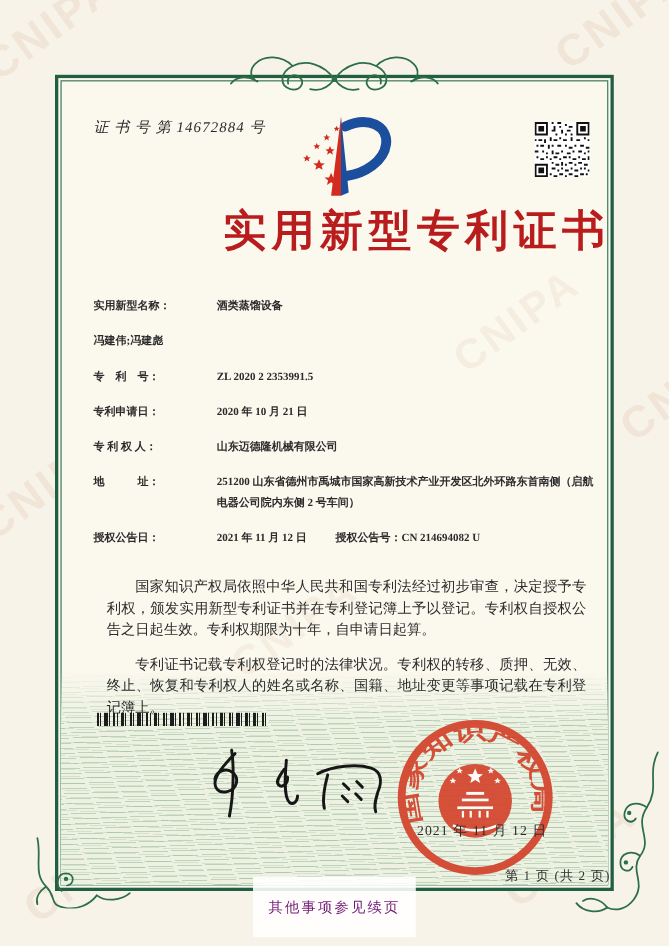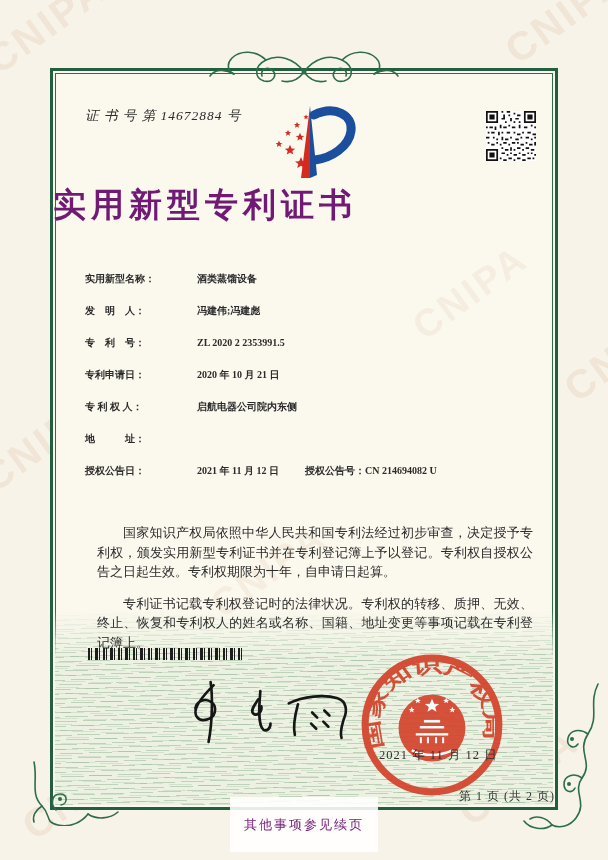--- a/index.html
+++ b/index.html
@@ -38,22 +38,22 @@
     position:absolute;font-family:"Liberation Sans","DejaVu Sans",sans-serif;
     font-weight:bold;font-size:38px;letter-spacing:3px;
     color:rgba(205,168,128,0.13);transform:rotate(-36deg);
     white-space:nowrap;pointer-events:none;user-select:none;
   }
   
   .cert-no{position:absolute;left:32px;top:36px;font-size:13.5px;letter-spacing:1px;font-style:italic;}
   .qr{position:absolute;left:433px;top:40px;width:50px;height:50px;}
   .logo{position:absolute;left:212px;top:31px;width:92px;height:80px;}
   .title{
-    position:absolute;left:0;top:112px;width:100%;text-align:left;
-    font-size:33px;font-weight:bold;letter-spacing:5px;color:#701a75;
+    position:absolute;left:0;top:112px;width:100%;text-align:right;
+    font-size:39px;font-weight:bold;letter-spacing:5px;color:#b91c1c;
   }
   
   .fields{position:absolute;left:32px;top:198px;width:462px;font-size:10px;line-height:19px;font-weight:bold;}
   .frow{display:flex;margin-bottom:13px;}
   .flabel{width:112px;flex:none;white-space:nowrap;}
   .fvalue{width:372px;}
   .frow-grant{display:flex;}
   .grant2{margin-left:26px;white-space:nowrap;}
   
   .paras{position:absolute;left:32px;top:440px;width:460px;font-size:13px;line-height:19.5px;text-align:justify;}
@@ -135,37 +135,37 @@
   </svg>
 
   <div class="title z2">实用新型专利证书</div>
 
   <div class="fields z2">
     <div class="frow">
       <span class="flabel">实用新型名称：</span>
       <span class="fvalue">酒类蒸馏设备</span>
     </div>
     <div class="frow">
-      <span class="flabel">发　明　人：</span>
       <span class="fvalue">冯建伟;冯建彪</span>
     </div>
     <div class="frow">
       <span class="flabel">专　利　号：</span>
       <span class="fvalue">ZL 2020 2 2353991.5</span>
     </div>
     <div class="frow">
       <span class="flabel">专利申请日：</span>
       <span class="fvalue">2020 年 10 月 21 日</span>
     </div>
     <div class="frow">
       <span class="flabel">专 利 权 人：</span>
-      <span class="fvalue">启航电器公司院内东侧</span>
+      <span class="fvalue">山东迈德隆机械有限公司</span>
     </div>
     <div class="frow">
       <span class="flabel">地　　　址：</span>
+      <span class="fvalue">251200 山东省德州市禹城市国家高新技术产业开发区北外环路东首南侧（启航电器公司院内东侧 2 号车间）</span>
     </div>
     <div class="frow">
       <span class="flabel">授权公告日：</span>
       <span class="frow-grant">
         <span>2021 年 11 月 12 日</span>
         <span class="grant2">
           <span>授权公告号：</span><span>CN 214694082 U</span>
         </span>
       </span>
     </div>

